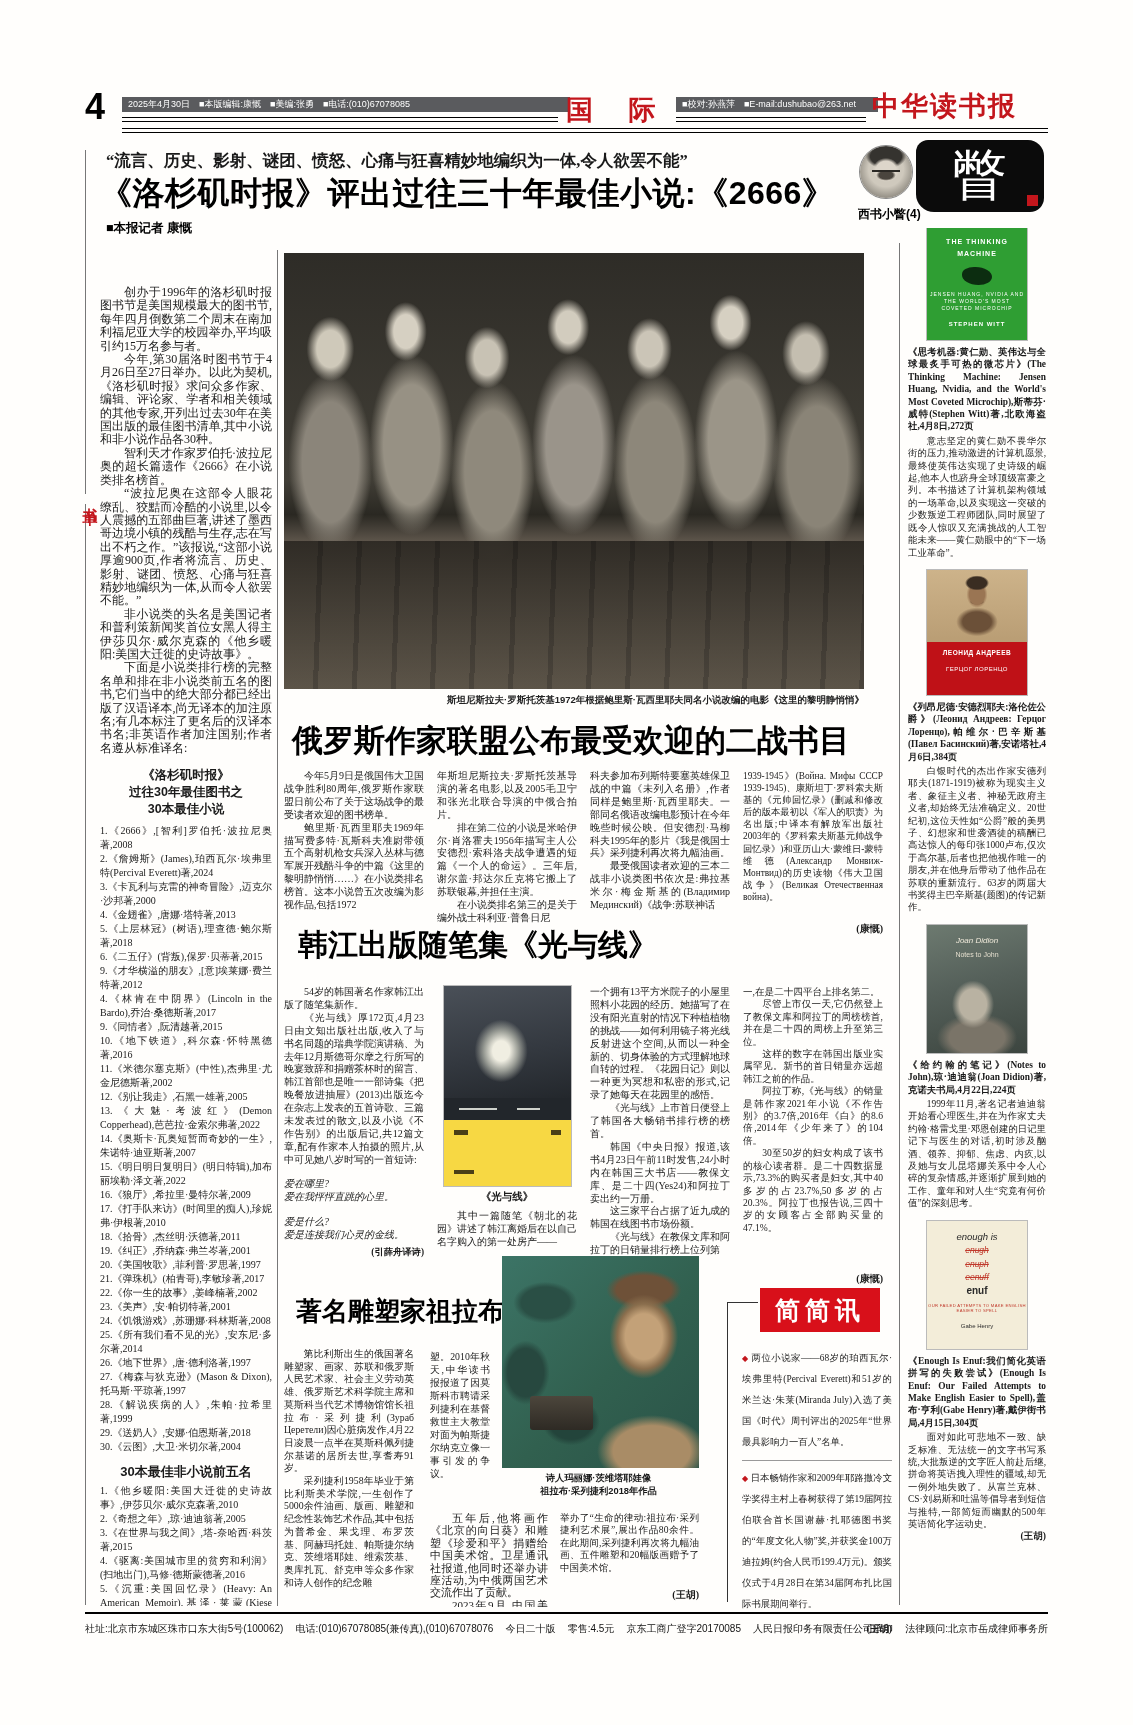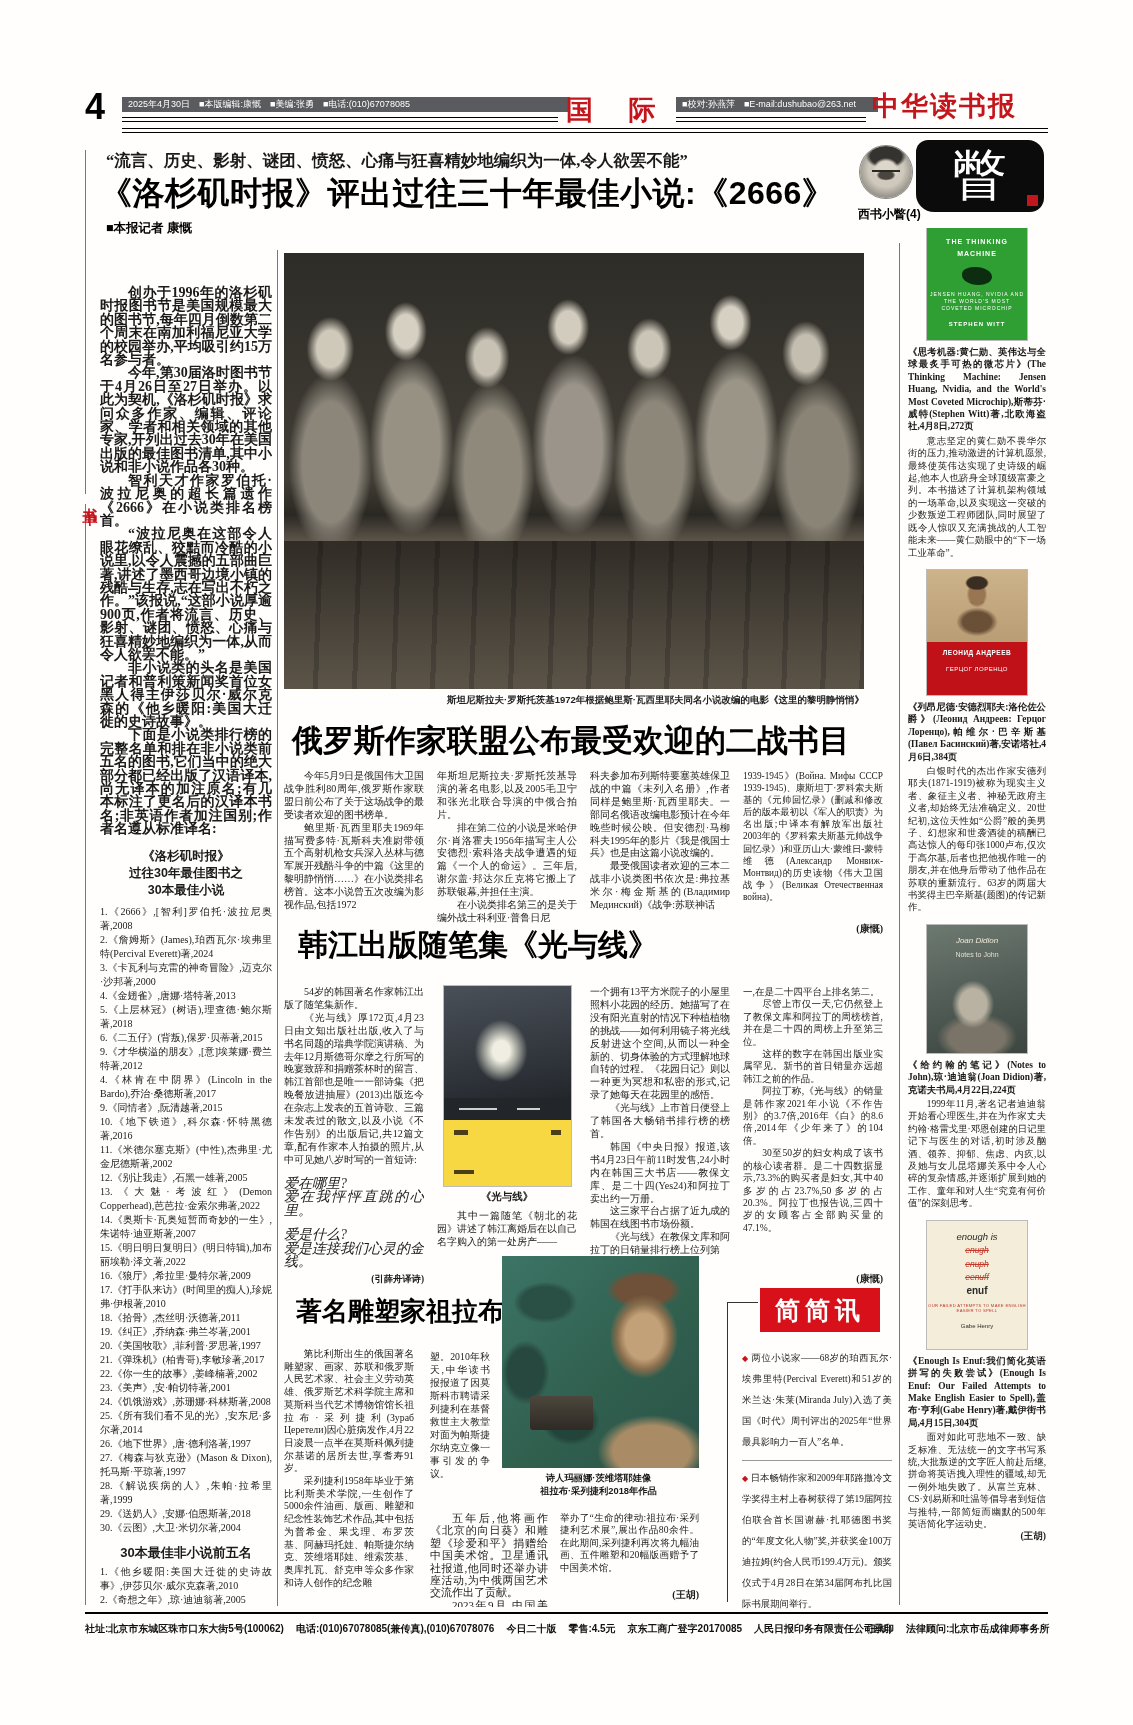--- a/index.html
+++ b/index.html
@@ -18,21 +18,21 @@
   .dblrule{border-top:1px solid #000;border-bottom:1px solid #000;height:3px;}
   .redtxt{color:#c3161c;}
   
   .leftcol{font-size:10px;line-height:13.4px;}
   .leftcol .li{margin:0;text-align:justify;font-size:10px;line-height:14px;}
   .listhead{font-weight:bold;text-align:center;font-size:12.5px;line-height:17px;
             font-family:"Liberation Sans",sans-serif;}
   
   .acol{width:140px;font-size:10px;line-height:12.9px;text-align:justify;overflow:hidden;}
   .tight{font-size:9.3px;line-height:12.1px;}
-  .poem p{text-indent:0;font-style:italic;font-size:14px;line-height:13.5px;margin:0;}
+  .poem p{text-indent:0;font-style:italic;font-size:10px;line-height:13.5px;margin:0;}
   .poem p:nth-child(3){margin-top:11px;}
   
   .mainphoto{background:
      radial-gradient(34px 46px at 8% 22%, #cfc9ba 0 40%, rgba(0,0,0,0) 70%),
      radial-gradient(30px 42px at 21% 18%, #d6d0c2 0 40%, rgba(0,0,0,0) 70%),
      radial-gradient(32px 44px at 35% 24%, #c8c2b4 0 40%, rgba(0,0,0,0) 70%),
      radial-gradient(30px 40px at 49% 17%, #d2ccbe 0 40%, rgba(0,0,0,0) 70%),
      radial-gradient(32px 44px at 63% 22%, #cbc5b7 0 40%, rgba(0,0,0,0) 70%),
      radial-gradient(30px 40px at 77% 16%, #d6d0c2 0 40%, rgba(0,0,0,0) 70%),
      radial-gradient(34px 46px at 90% 23%, #c4beb0 0 40%, rgba(0,0,0,0) 70%),
@@ -123,21 +123,21 @@
   .brieftitle{background:#d8101a;color:#fff;font-family:"Liberation Sans",sans-serif;
      font-weight:bold;font-size:25px;line-height:44px;text-align:center;letter-spacing:5px;}
   .brief{font-size:9.4px;line-height:21px;text-align:justify;}
   .brief .bullet{color:#c3161c;font-size:8px;}
   .briefsep{border-top:1px solid #999;margin:7px 0;}
   
   .sidebar{font-size:9.4px;line-height:12.4px;text-align:justify;overflow:hidden;}
   .sbtitle{font-weight:bold;margin:6px 0 2px;text-align:justify;}
   .sb-book{margin-bottom:11px;}
   
-  .footer{display:flex;justify-content:space-between;font-size:10px;font-weight:bold;
+  .footer{display:flex;justify-content:space-between;font-size:10px;font-weight:normal;
      font-family:"Liberation Sans",sans-serif;color:#111;white-space:nowrap;gap:12px;}
   .vrule{border-left:1px solid #777;}
   .kwlcapt{text-align:center;font-weight:bold;font-size:10.5px;margin-top:4px;}
   .scapline{text-align:center;font-weight:bold;font-size:9.3px;line-height:13px;
      font-family:"Liberation Sans",sans-serif;}
 </style>
 </head>
 <body>
 
 <div id="page">
@@ -163,21 +163,21 @@
   <div class="abs logoblob" style="left:916px;top:140px;width:128px;height:72px;">
     <span class="logochar">瞥</span>
     <span class="seal"></span>
   </div>
   <div class="abs hd" style="left:858px;top:206px;font-size:12px;">西书小瞥(4)</div>
   <div class="abs hd" style="left:106px;top:220px;font-size:12.5px;">■本报记者 康慨</div>
 
   <div class="abs redtxt hd" style="left:80px;top:494px;font-size:15px;writing-mode:vertical-rl;letter-spacing:3px;background:#fffefc;padding:2px 0;">书单</div>
   <div class="abs leftcol bt" style="left:100px;top:250px;width:172px;height:1356px;overflow:hidden;">
     <div style="height:36px;"></div>
-    <div style="font-size:14px;line-height:13.4px;font-weight:bold;">
+    <div style="font-size:12px;line-height:13.4px;">
         <p class="para">创办于1996年的洛杉矶时报图书节是美国规模最大的图书节,每年四月倒数第二个周末在南加利福尼亚大学的校园举办,平均吸引约15万名参与者。</p>
         <p class="para">今年,第30届洛时图书节于4月26日至27日举办。以此为契机,《洛杉矶时报》求问众多作家、编辑、评论家、学者和相关领域的其他专家,开列出过去30年在美国出版的最佳图书清单,其中小说和非小说作品各30种。</p>
         <p class="para">智利天才作家罗伯托·波拉尼奥的超长篇遗作《2666》在小说类排名榜首。</p>
         <p class="para">“波拉尼奥在这部令人眼花缭乱、狡黠而冷酷的小说里,以令人震撼的五部曲巨著,讲述了墨西哥边境小镇的残酷与生存,志在写出不朽之作。”该报说,“这部小说厚逾900页,作者将流言、历史、影射、谜团、愤怒、心痛与狂喜精妙地编织为一体,从而令人欲罢不能。”</p>
         <p class="para">非小说类的头名是美国记者和普利策新闻奖首位女黑人得主伊莎贝尔·威尔克森的《他乡暖阳:美国大迁徙的史诗故事》。</p>
         <p class="para">下面是小说类排行榜的完整名单和排在非小说类前五名的图书,它们当中的绝大部分都已经出版了汉语译本,尚无译本的加注原名;有几本标注了更名后的汉译本书名;非英语作者加注国别;作者名遵从标准译名:</p>
       </div>
     <div class="listhead" style="margin-top:12px;">《洛杉矶时报》</div>
     <div class="listhead">过往30年最佳图书之</div>
     <div class="listhead" style="margin-bottom:6px;">30本最佳小说</div>
@@ -234,21 +234,21 @@
   <div class="abs acol bt" style="left:284px;top:770px;height:165px;">
       <p class="para">今年5月9日是俄国伟大卫国战争胜利80周年,俄罗斯作家联盟日前公布了关于这场战争的最受读者欢迎的图书榜单。</p>
       <p class="para">鲍里斯·瓦西里耶夫1969年描写费多特·瓦斯科夫准尉带领五个高射机枪女兵深入丛林与德军展开残酷斗争的中篇《这里的黎明静悄悄……》在小说类排名榜首。这本小说曾五次改编为影视作品,包括1972</p>
     </div>
   <div class="abs acol bt cont" style="left:437px;top:770px;height:165px;">
       <p class="para">年斯坦尼斯拉夫·罗斯托茨基导演的著名电影,以及2005毛卫宁和张光北联合导演的中俄合拍片。</p>
       <p class="para">排在第二位的小说是米哈伊尔·肖洛霍夫1956年描写主人公安德烈·索科洛夫战争遭遇的短篇《一个人的命运》。三年后,谢尔盖·邦达尔丘克将它搬上了苏联银幕,并担任主演。</p>
       <p class="para">在小说类排名第三的是关于编外战士科利亚·普鲁日尼</p>
     </div>
   <div class="abs acol bt cont" style="left:590px;top:770px;height:165px;">
-      <p class="para">科夫参加布列斯特要塞英雄保卫战的中篇《未列入名册》,作者同样是鲍里斯·瓦西里耶夫。一部同名俄语改编电影预计在今年晚些时候公映。但安德烈·马柳科夫1995年的影片《我是俄国士兵》也是由这篇小说改编的。</p>
+      <p class="para">科夫参加布列斯特要塞英雄保卫战的中篇《未列入名册》,作者同样是鲍里斯·瓦西里耶夫。一部同名俄语改编电影预计在今年晚些时候公映。但安德烈·马柳科夫1995年的影片《我是俄国士兵》采列捷利再次将九幅油画。</p>
       <p class="para">最受俄国读者欢迎的三本二战非小说类图书依次是:弗拉基米尔·梅金斯基的(Владимир Мединский)《战争:苏联神话</p>
     </div>
   <div class="abs acol bt cont tight" style="left:743px;top:770px;height:150px;">
       <p class="para">1939-1945》(Война. Мифы СССР 1939-1945)、康斯坦丁·罗科索夫斯基的《元帅回忆录》(删减和修改后的版本最初以《军人的职责》为名出版;中译本有解放军出版社2003年的《罗科索夫斯基元帅战争回忆录》)和亚历山大·蒙维日-蒙特维德(Александр Монвиж-Монтвид)的历史读物《伟大卫国战争》(Великая Отечественная война)。</p>
     </div>
   <div class="abs sig" style="left:743px;top:922px;width:140px;font-size:10px;">(康慨)</div>
 
   <div class="abs hd" style="left:298px;top:925px;width:560px;font-size:30px;">韩江出版随笔集《光与线》</div>
   <div class="abs acol bt" style="left:284px;top:986px;height:300px;">
     <div>

